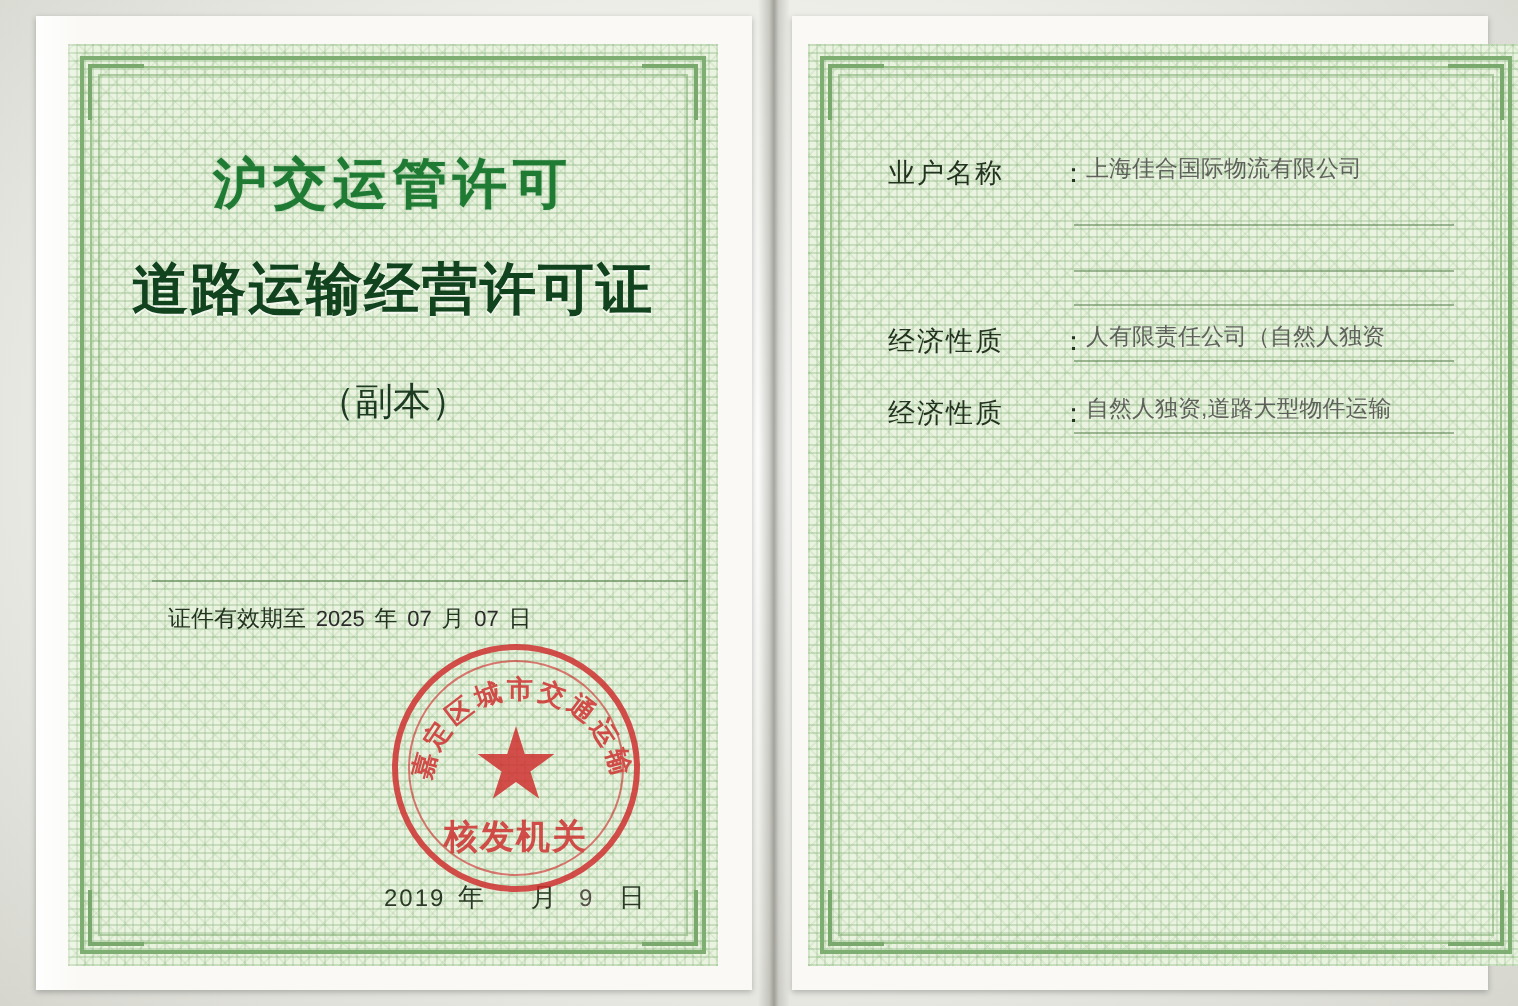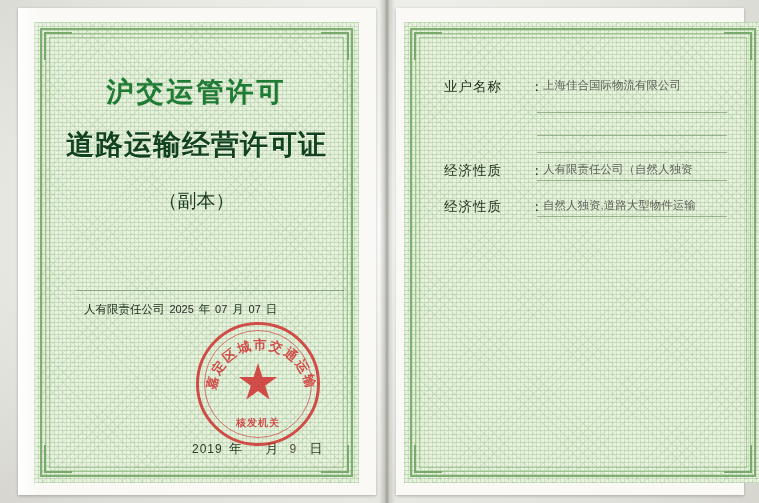--- a/index.html
+++ b/index.html
@@ -228,21 +228,21 @@
     font-size: 13px;
     font-weight: bold;
     letter-spacing: 2px;
   }
   .seal-bottom {
     position: absolute;
     left: 0; bottom: 13px; width: 100%;
     text-align: center;
     color: #cf2b2b;
     font-family: "Liberation Serif", serif;
-    font-size: 10px;
+    font-size: 17px;
     font-weight: bold;
     letter-spacing: 1px;
   }
 
   
   .r-content {
     position: absolute;
     inset: 18px;
     z-index: 3;
   }
@@ -307,21 +307,21 @@
 
       <div class="title-nation">沪交运管许可</div>
 
       <div class="title-main">道路运输经营许可证</div>
 
       <div class="title-sub">（副本）</div>
 
       <div class="r-underline" style="left:24px; top:250px; width:268px;"></div>
 
       <div class="field-row valid-row">
-        <span>人有限责任公司</span>
+        <span>证件有效期至</span>
         <span class="v">2025</span>
         <span>年</span>
         <span class="v">07</span>
         <span>月</span>
         <span class="v">07</span>
         <span>日</span>
       </div>
 
       <div class="seal">
         <svg class="seal-arc" viewBox="0 0 124 124">

